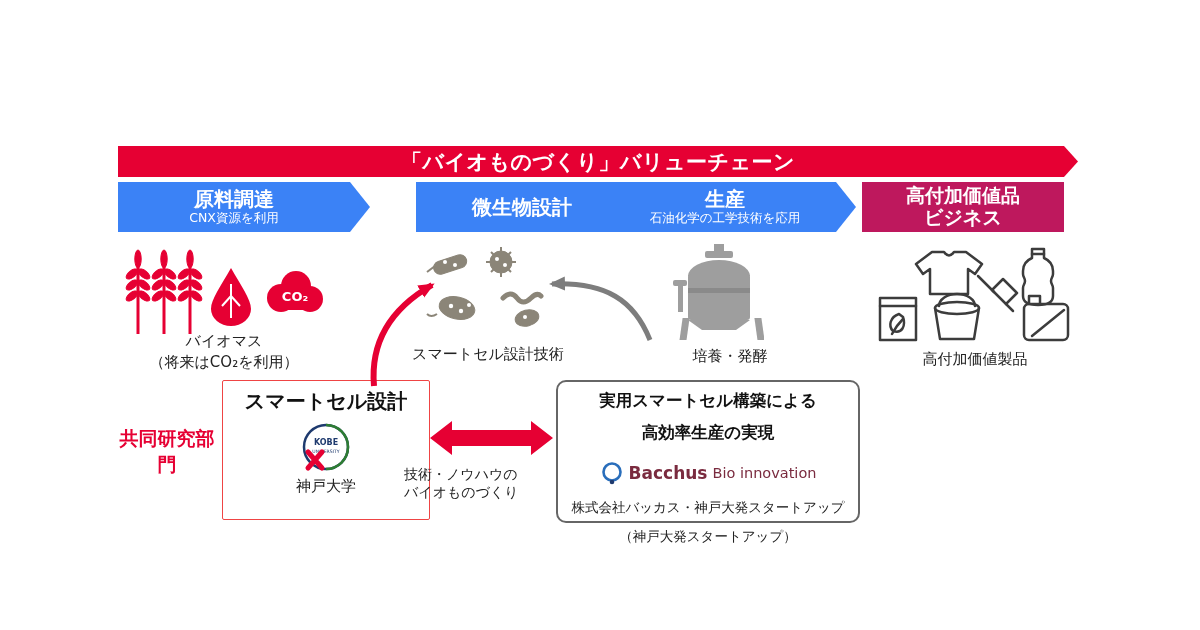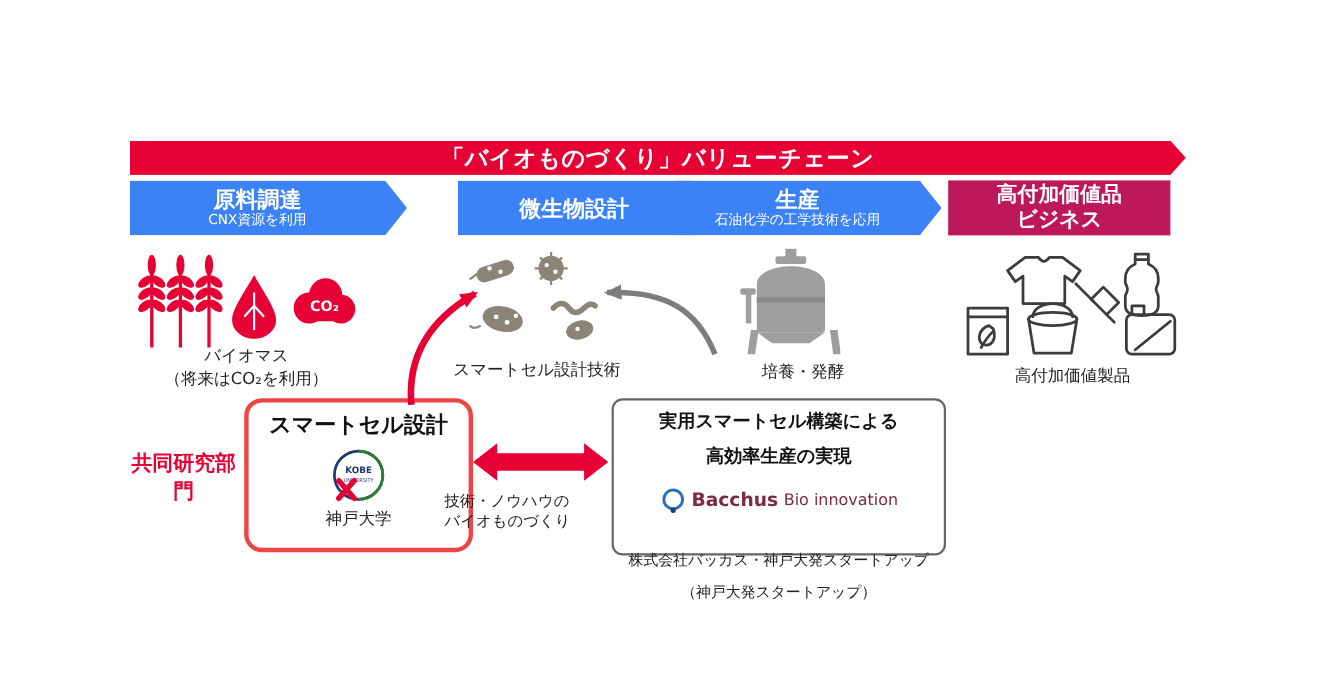--- a/index.html
+++ b/index.html
@@ -1,18 +1,18 @@
 <!DOCTYPE html>
 <html><head>
 <meta charset="utf-8">
 <style>
   * { margin:0; padding:0; box-sizing:border-box; }
   html,body { width:1200px; height:630px; background:#ffffff; }
   body { font-family:"DejaVu Sans","Liberation Sans",sans-serif; position:relative; overflow:hidden; color:#222; }
-  .stage { position:absolute; left:0; top:0; width:1200px; height:500px; }
+  .stage { position:absolute; left:0; top:18px; width:1200px; height:500px; }
   .abs { position:absolute; }
 
   
   .banner {
     left:118px; top:128px; width:960px; height:31px;
     background:#E60033; color:#fff;
     display:flex; align-items:center; justify-content:center;
     font-weight:bold; font-size:21px; letter-spacing:0.5px;
     clip-path: polygon(0 0, calc(100% - 14px) 0, 100% 50%, calc(100% - 14px) 100%, 0 100%);
   }
@@ -34,35 +34,35 @@
     display:flex; flex-direction:column; align-items:center; justify-content:center;
     text-align:center; line-height:1.15;
   }
   .stepbox .t { font-size:19px; font-weight:bold; }
 
   .lbl { text-align:center; font-size:15px; color:#222; line-height:1.4; }
 
   
   .kobe-box {
     left:222px; top:362px; width:208px; height:140px;
-    border:4px solid #ef4444; border-radius:16px; background:#fff;
+    border:1px solid #ef4444; border-radius:2px; background:#fff;
     display:flex; flex-direction:column; align-items:center; padding-top:7px;
   }
   .kobe-box .title { font-size:20px; font-weight:bold; color:#111; }
   .kobe-box .org { font-size:15px; margin-top:4px; }
   .joint { left:112px; top:408px; width:110px; color:#E60033; font-weight:bold; font-size:19px; text-align:center; }
 
   
   .bacchus-box {
     left:556px; top:362px; width:304px; height:143px;
     border:2px solid #666; border-radius:10px; background:#fff;
     display:flex; flex-direction:column; align-items:center; padding-top:9px; text-align:center;gap:11px;
   }
   .bacchus-box .title { font-size:16.5px; font-weight:bold; line-height:1.25; color:#111; }
-  .bacchus-logo-row { display:flex; align-items:center; gap:5px; margin-top:7px; margin-bottom:23px; }
+  .bacchus-logo-row { display:flex; align-items:center; gap:5px; margin-top:7px; margin-bottom:2px; }
   .bacchus-name { font-size:17px; font-weight:bold; color:#7A2B3F; }
   .bacchus-sub { font-size:14.5px; color:#7A2B3F; }
   .bacchus-box .company { font-size:13.5px; line-height:1.35; color:#222; }
 
   .conn-lbl { left:404px; top:447px; width:170px; text-align:left; font-size:14px; line-height:1.3; color:#222; }
 
   svg { display:block; }
   .overlay { pointer-events:none; }
 </style>
 </head>

